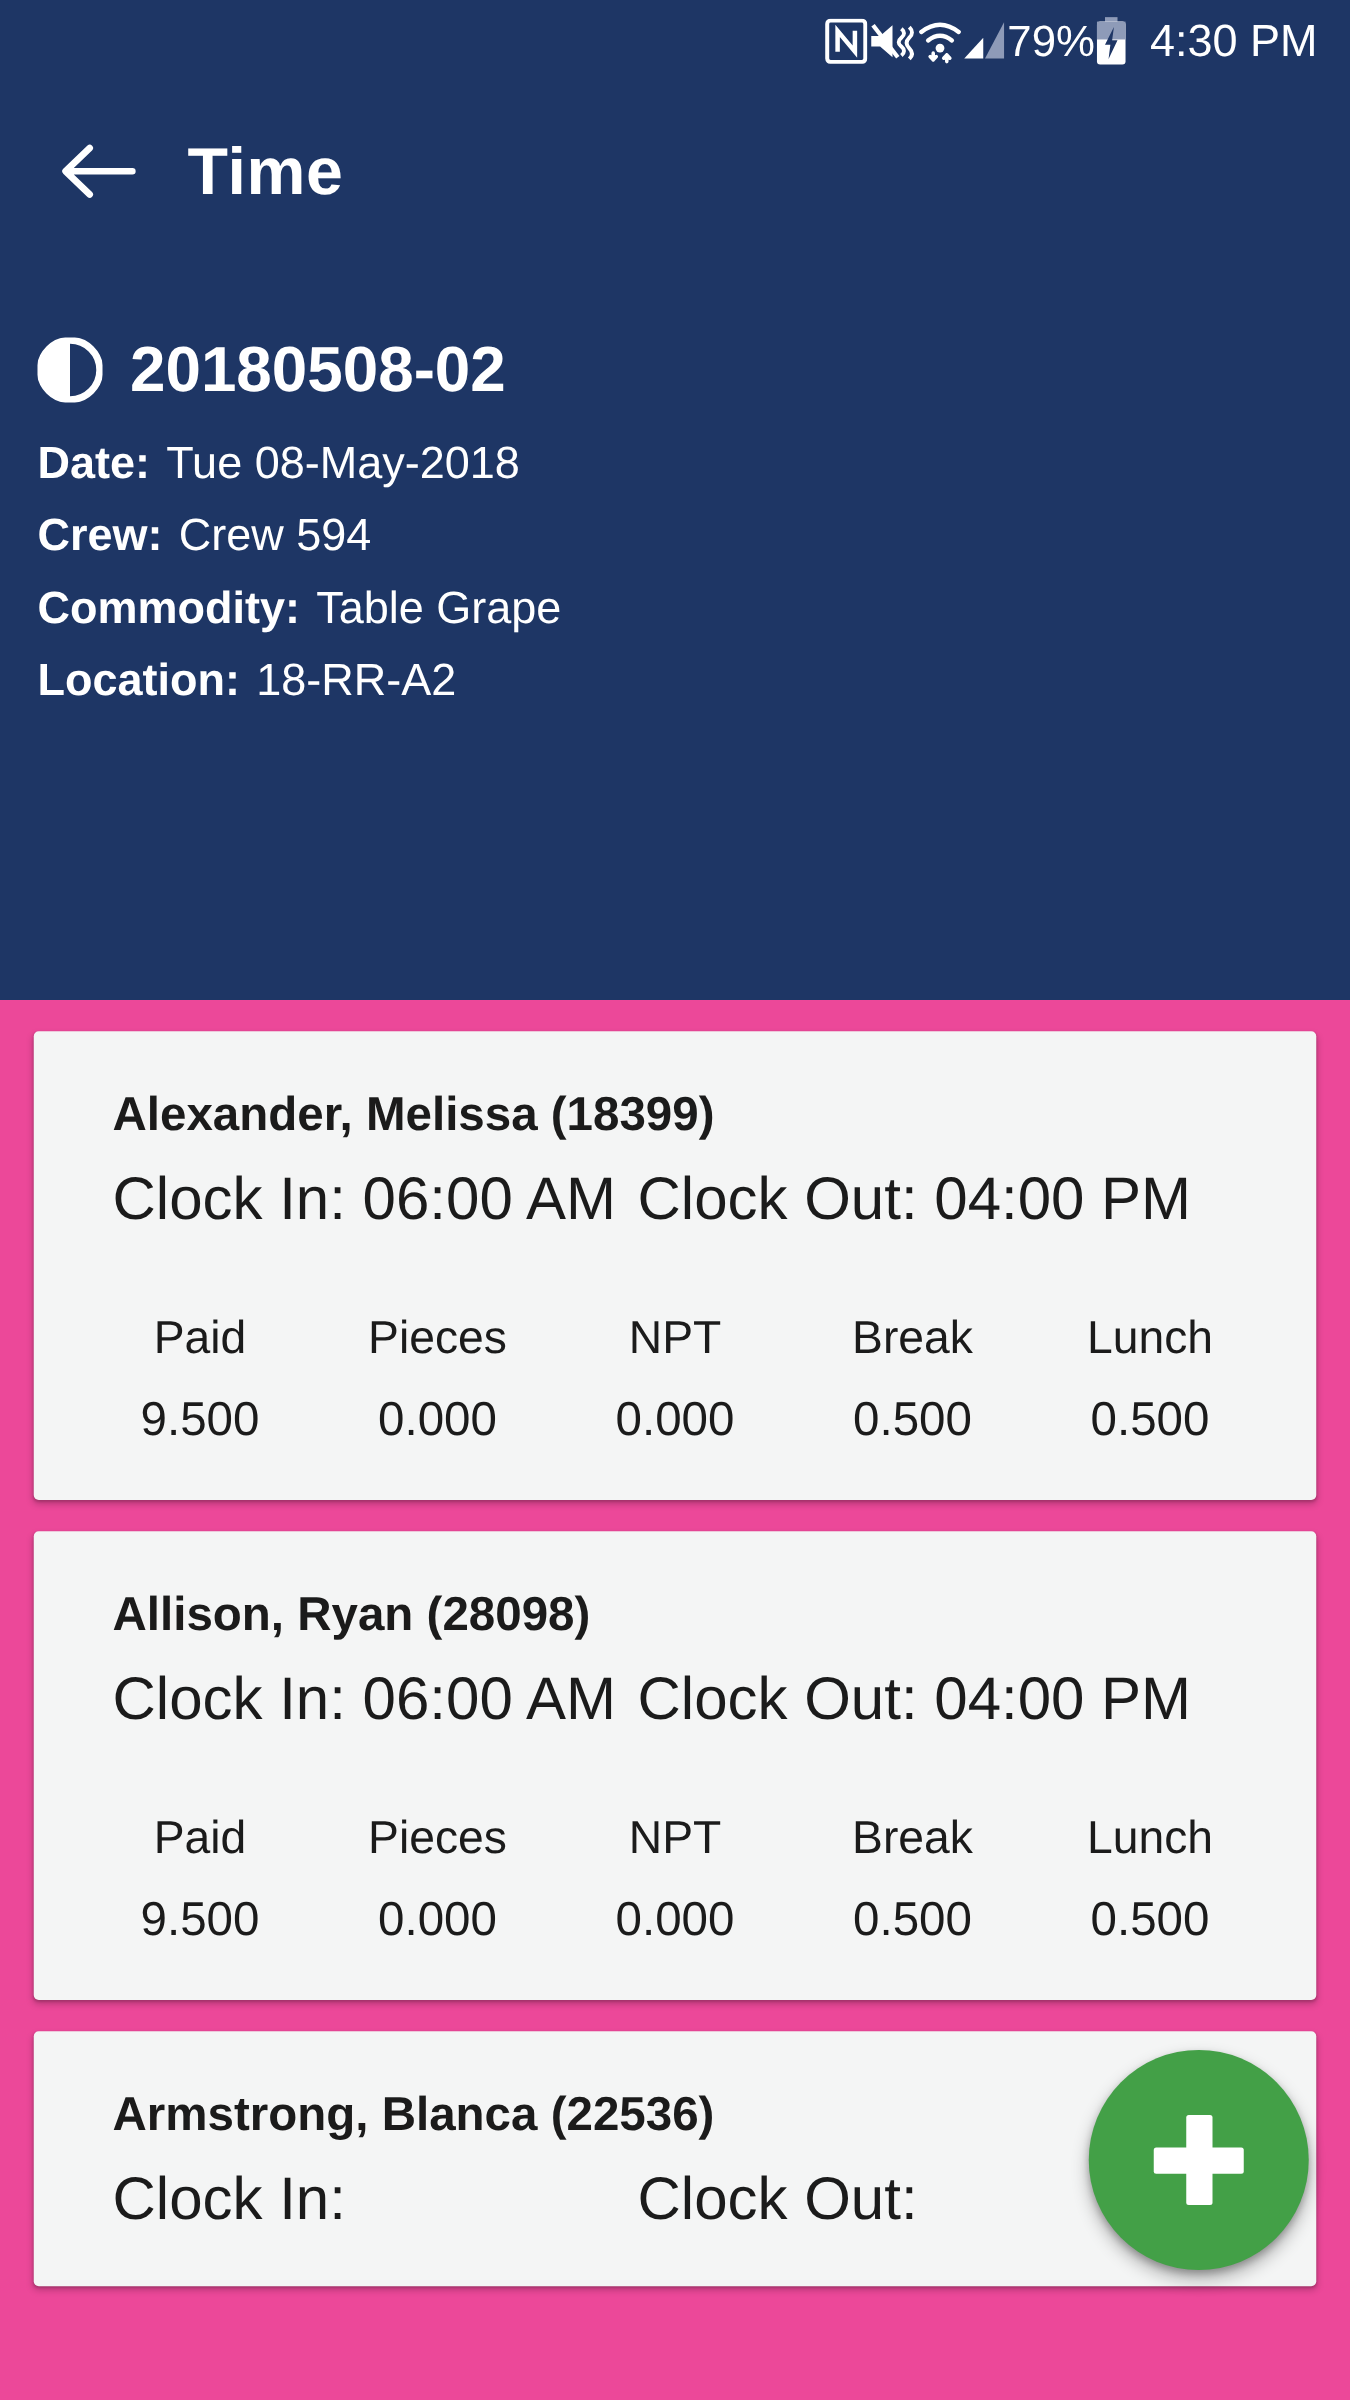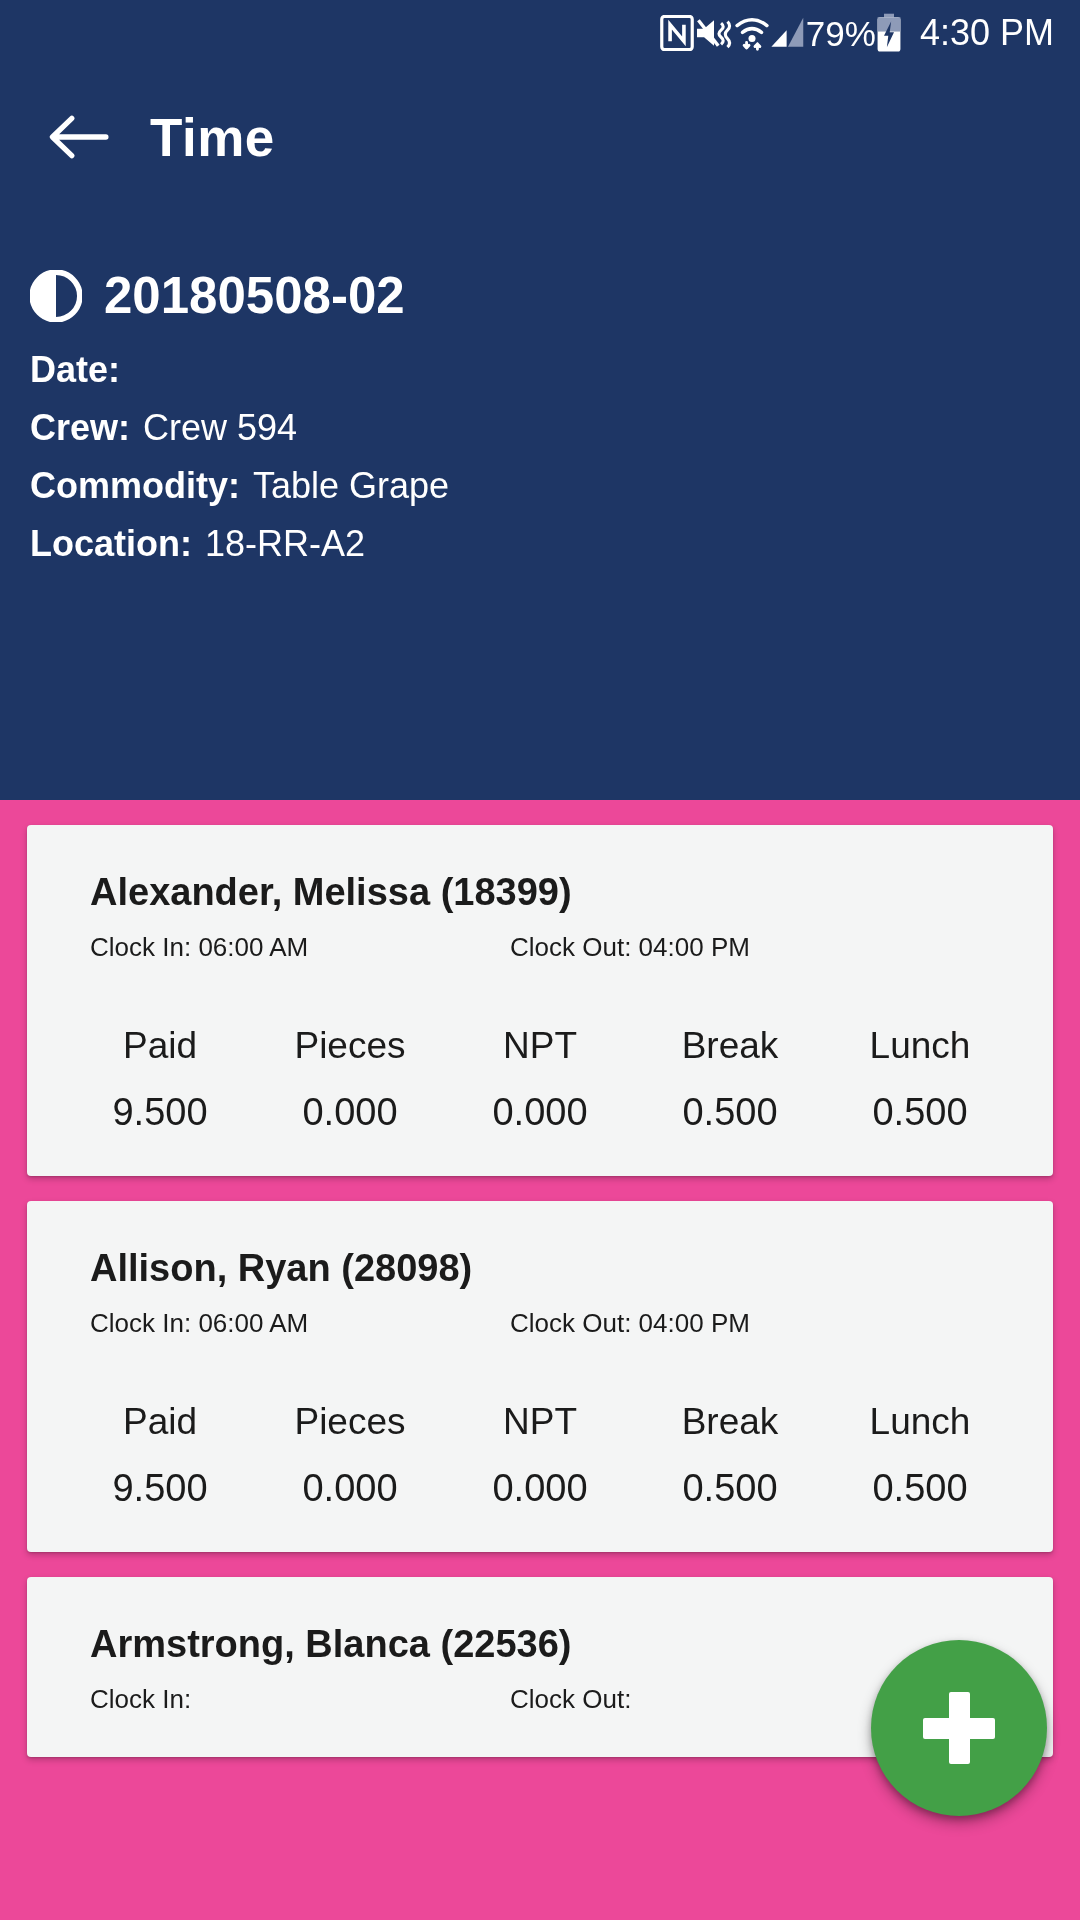--- a/index.html
+++ b/index.html
@@ -78,21 +78,21 @@
     border-radius:4px;
     box-shadow:0 3px 6px rgba(0,0,0,0.22), 0 1px 2px rgba(0,0,0,0.14);
     padding:46px 0 42px 0;
   }
   .emp-name {
     font-size:38px; font-weight:700; color:#1b1b1b;
     padding-left:63px; margin-bottom:18px;
   }
   .clock-row {
     display:flex; padding:0 63px 0 63px;
-    font-size:26px; font-weight:400; color:#1b1b1b;
+    font-size:48px; font-weight:400; color:#1b1b1b;
   }
   .clock-in { width:420px; }
   .clock-out { flex:1; }
   .metrics {
     margin-top:62px;
     display:flex; padding:0 38px;
   }
   .metric-col { flex:1; text-align:center; }
   .metric-head {
     font-size:37px; font-weight:400; color:#1b1b1b; margin-bottom:24px;
@@ -183,20 +183,21 @@
           <svg width="52" height="52" viewBox="0 0 24 24">
             <circle cx="12" cy="12" r="11" fill="none" stroke="#ffffff" stroke-width="2.6"></circle>
             <path d="M12 1.8 A10.2 10.2 0 0 0 12 22.2 z" fill="#ffffff"></path>
           </svg>
         </span>
         <span class="job-id-text">20180508-02</span>
       </div>
 
       <div class="job-row">
         <span class="job-label">Date:</span>
+        <span class="job-value">Tue 08-May-2018</span>
       </div>
       <div class="job-row">
         <span class="job-label">Crew:</span>
         <span class="job-value">Crew 594</span>
       </div>
       <div class="job-row">
         <span class="job-label">Commodity:</span>
         <span class="job-value">Table Grape</span>
       </div>
       <div class="job-row">

